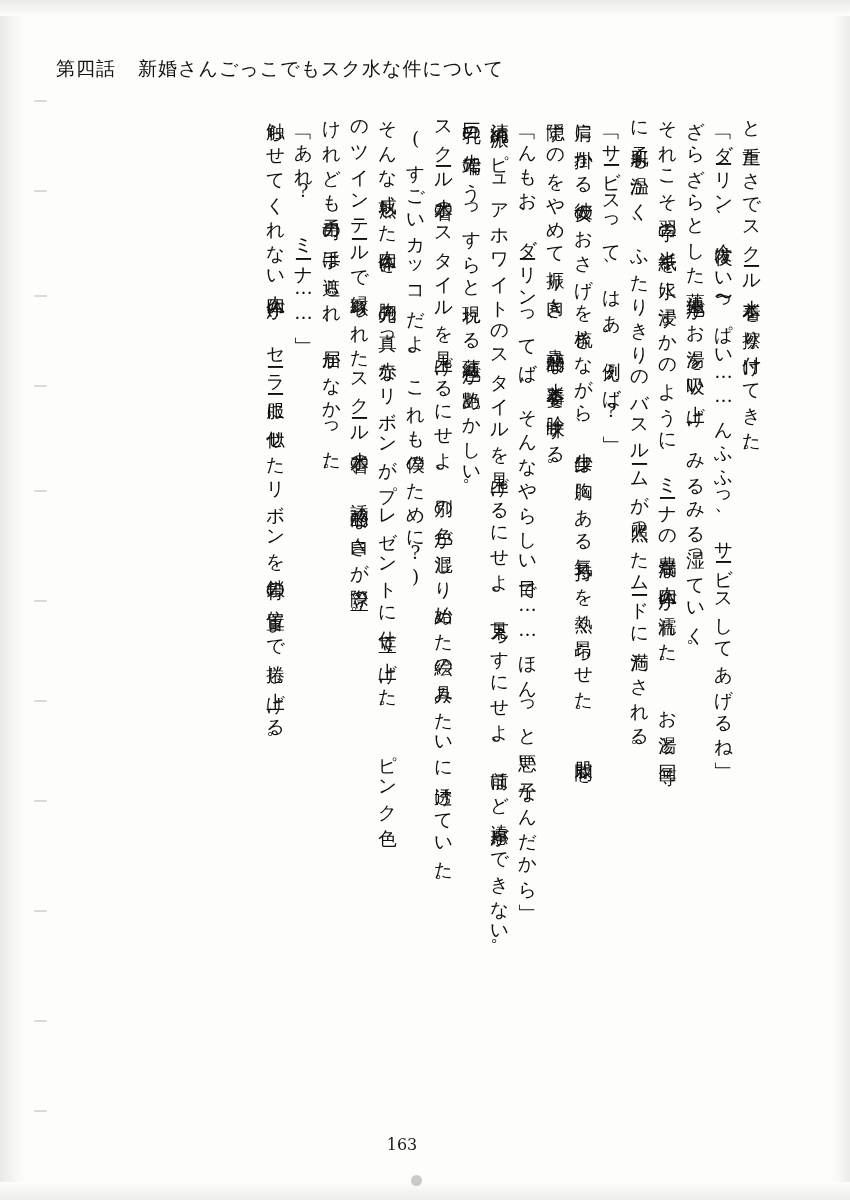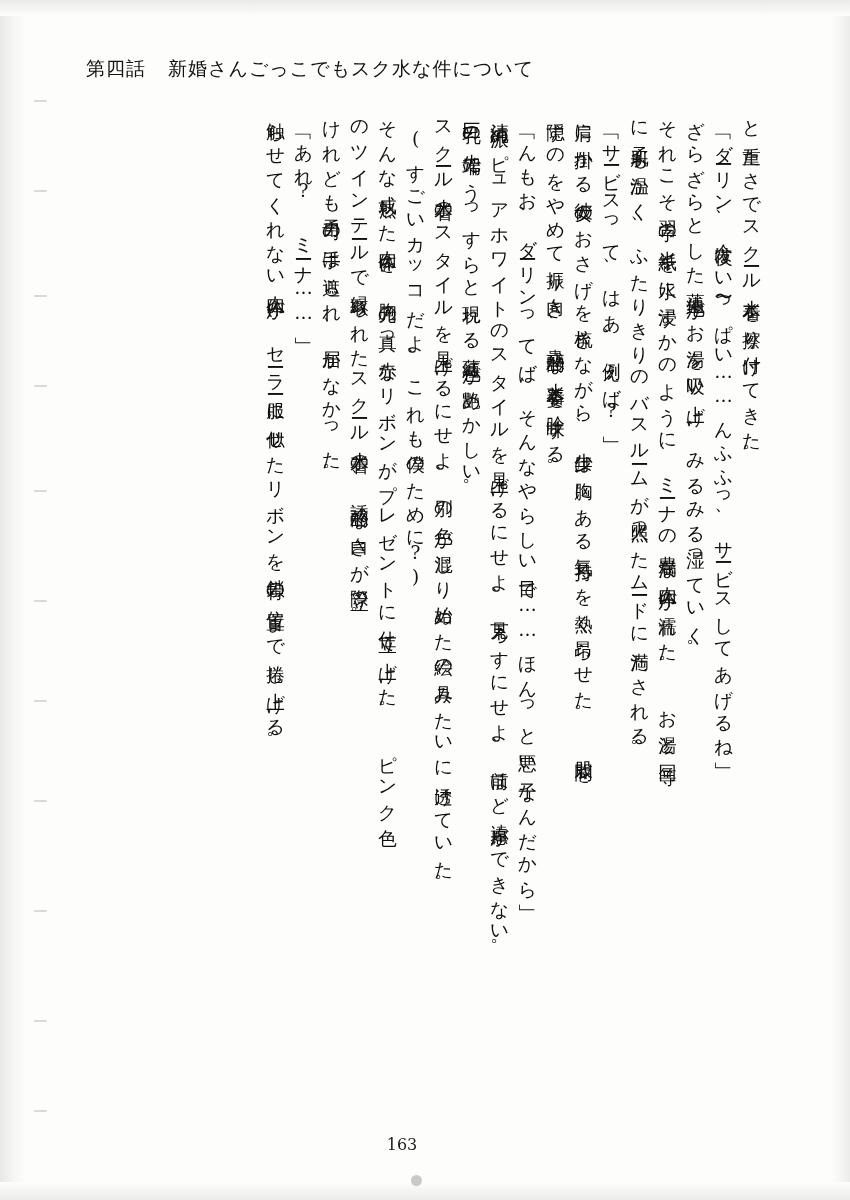--- a/index.html
+++ b/index.html
@@ -53,21 +53,21 @@
     width: 13px;
     height: 2px;
     background: #d9d9d6;
     border-radius: 1px;
   }
 
   
   .chapter-header {
     position: absolute;
     top: 56px;
-    left: 86px;
+    left: 56px;
     font-size: 19px;
     letter-spacing: 1px;
     color: #121212;
     white-space: nowrap;
     font-family: "DejaVu Serif", "Liberation Serif", serif;
     text-align: right;
   }
   .chapter-header .chap-num {
     margin-right: 22px;
   }

